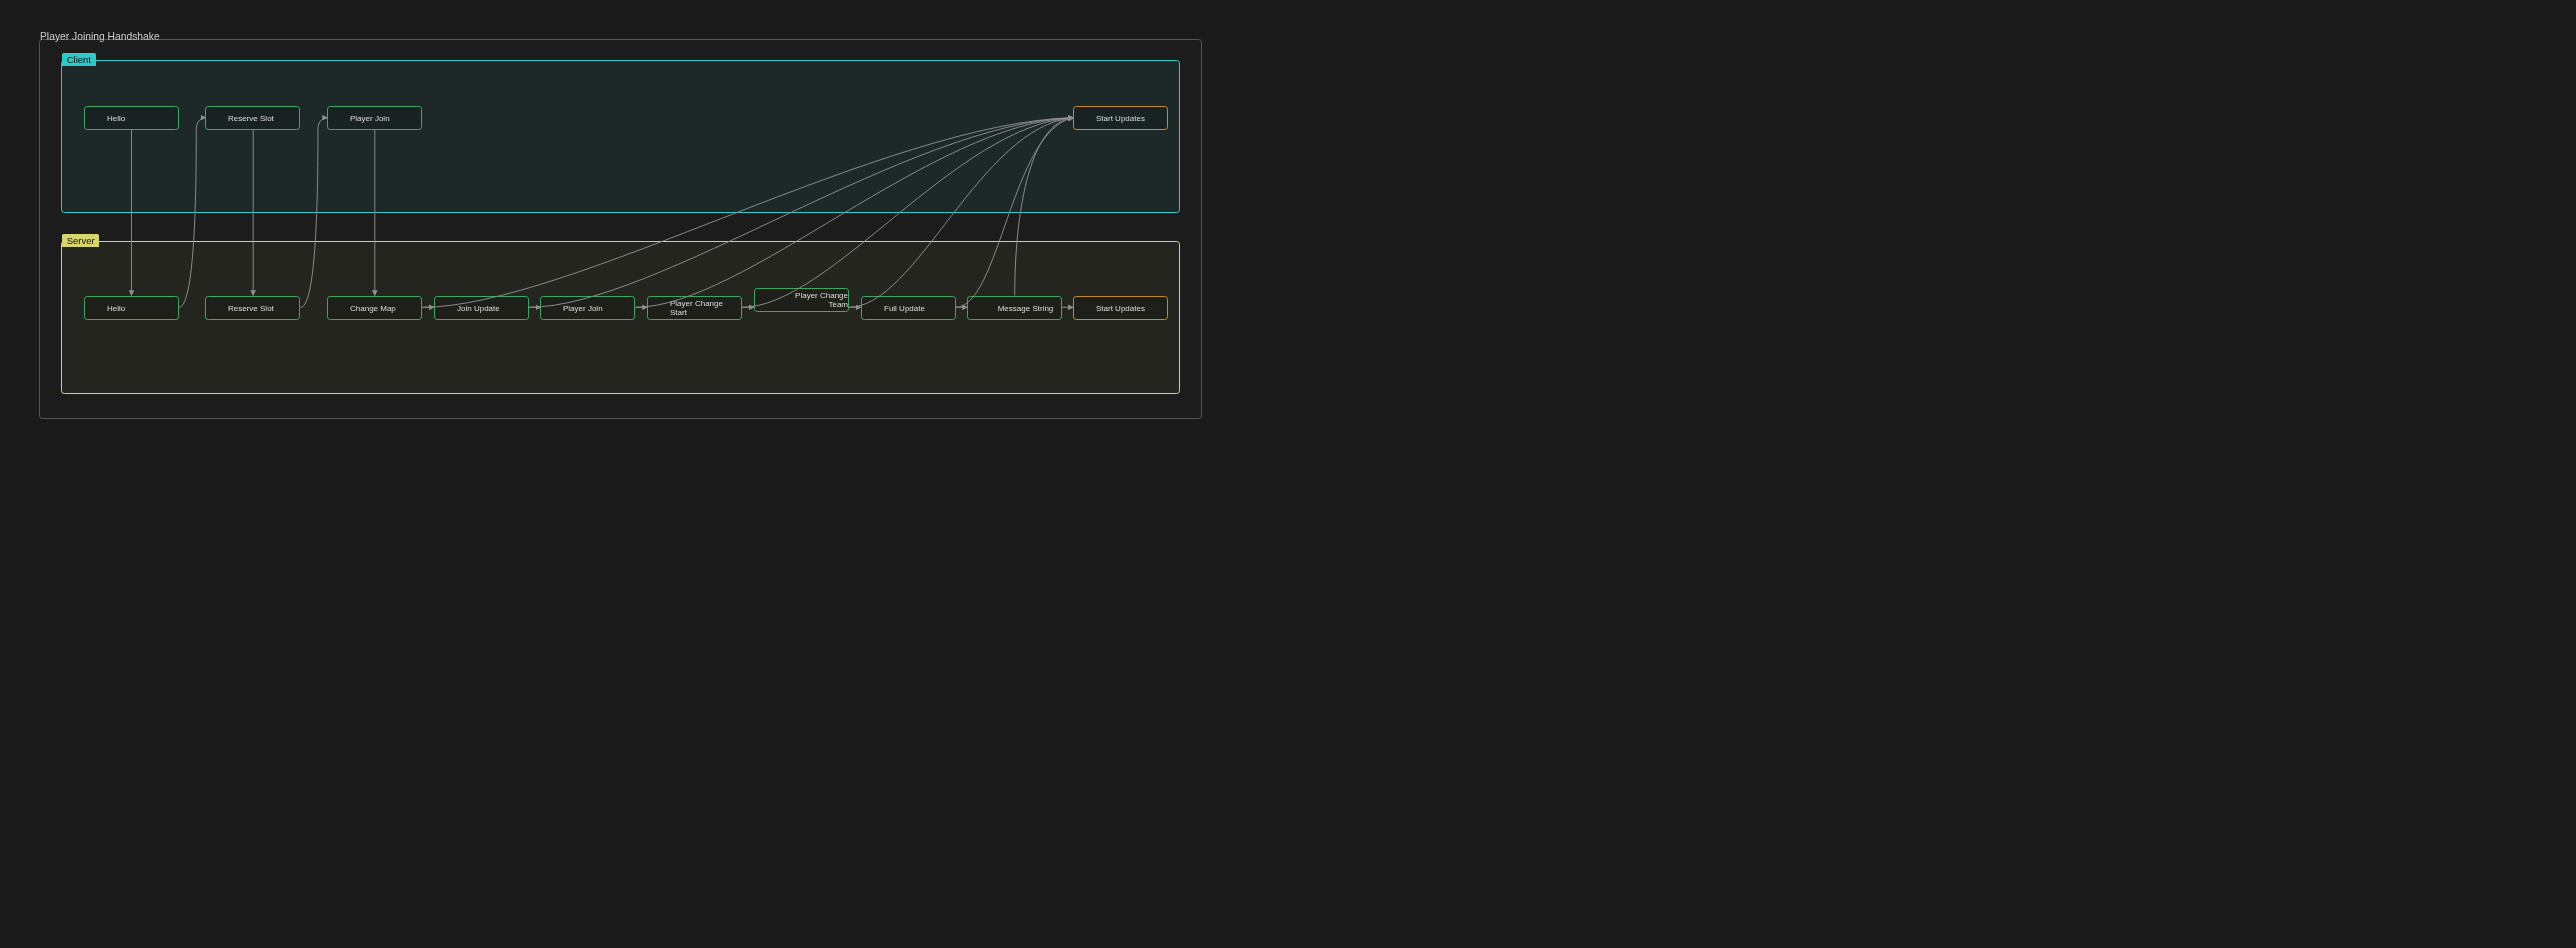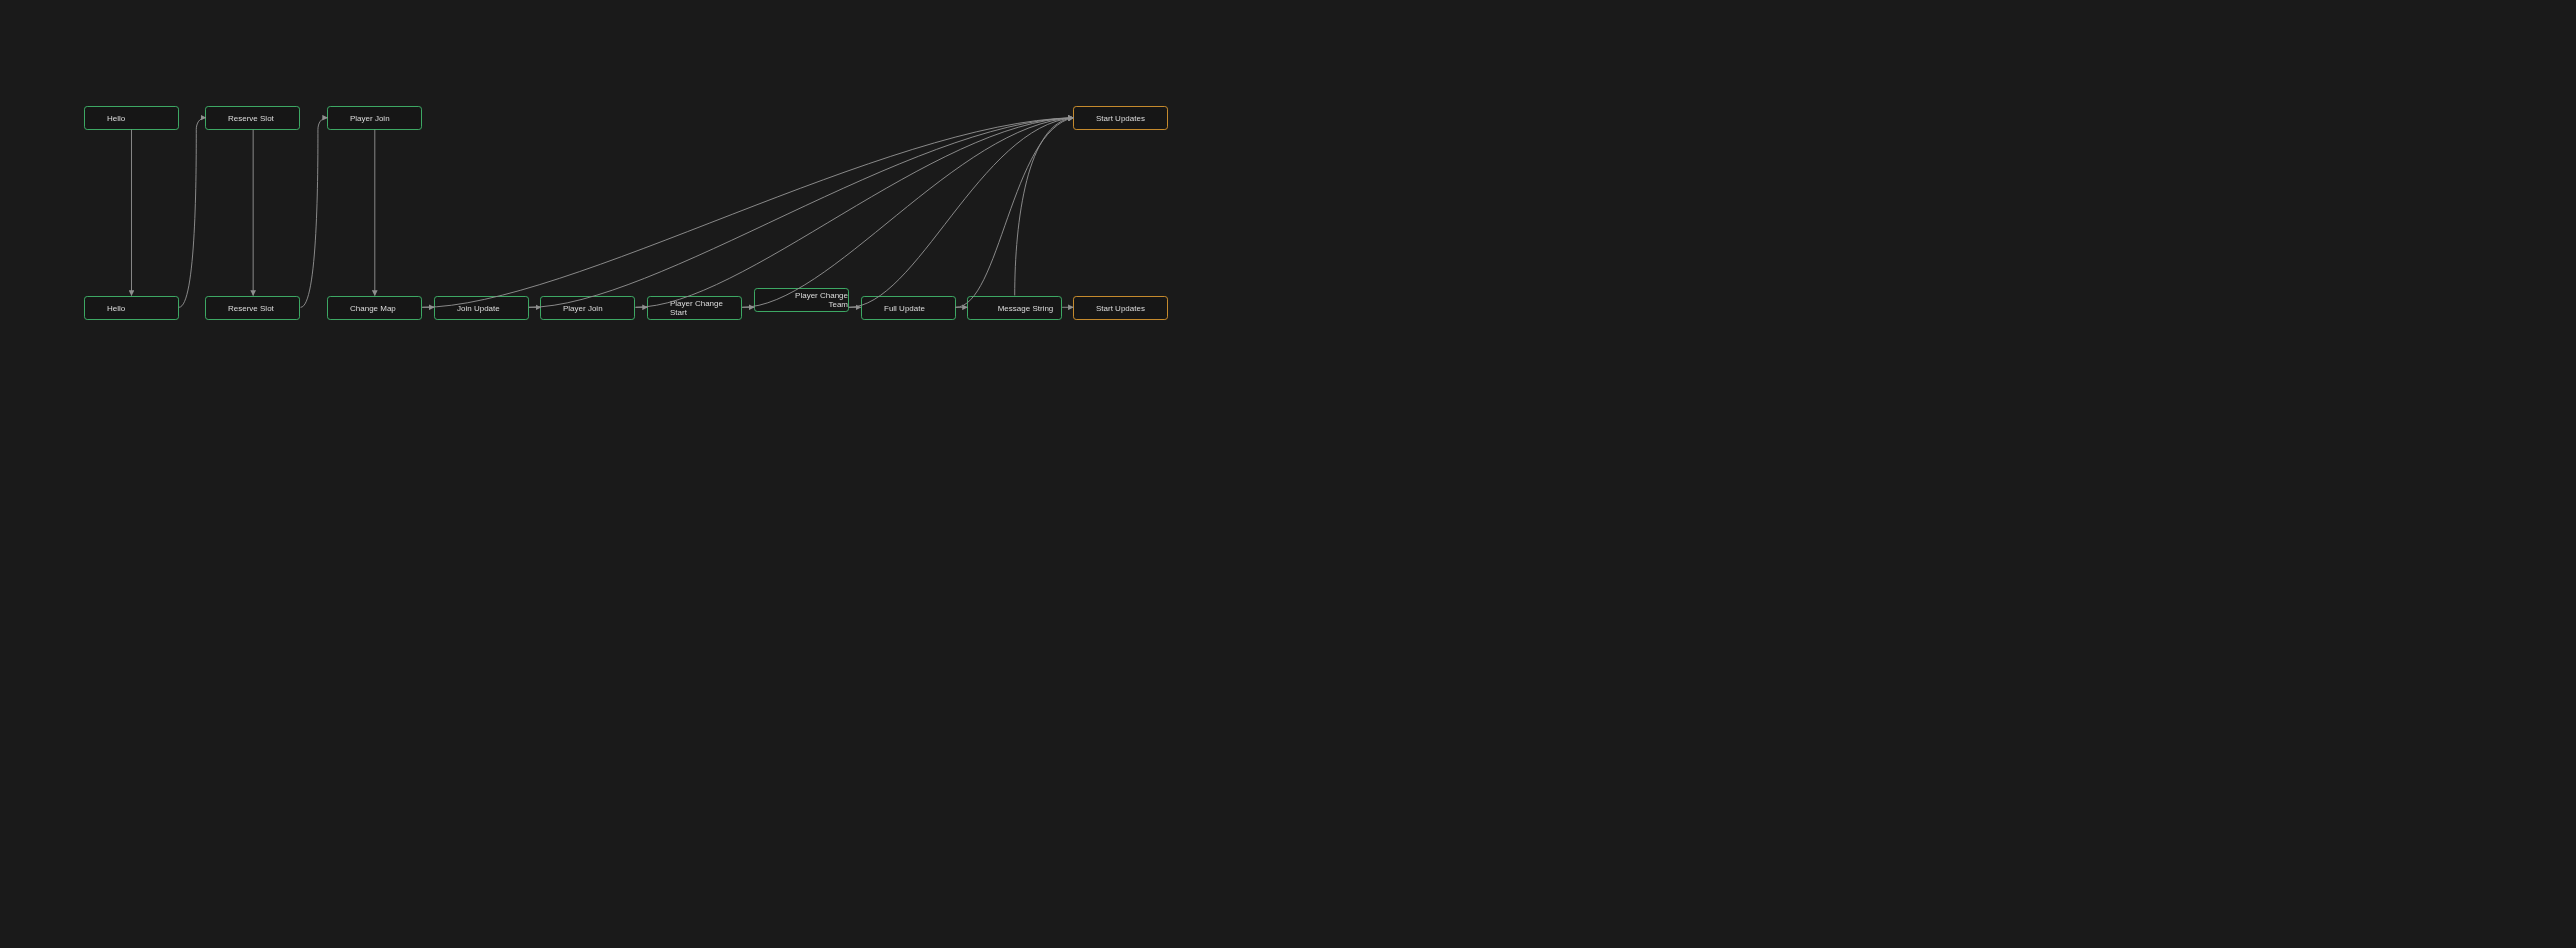--- a/index.html
+++ b/index.html
@@ -76,22 +76,31 @@
     background: rgba(0,0,0,0.15);
   }
   .node.green  { border: 0.8px solid #3da864; }
   .node.orange { border: 0.8px solid #c58a2d; }
 </style>
 </head>
 <body>
 
 <div class="canvas">
 
+  <div class="panel" style="left:39px; top:39px; width:1163px; height:380px;">
+    <div class="panel-title">Player Joining Handshake</div>
+  </div>
 
+  <div class="group group-client" style="left:61px; top:60px; width:1119px; height:153px;">
+    <div class="group-title">Client</div>
+  </div>
 
+  <div class="group group-server" style="left:61px; top:241px; width:1119px; height:153px;">
+    <div class="group-title">Server</div>
+  </div>
 
   <div class="node green" style="left:84px;  top:106px;">
       <span>Hello</span>
     </div>
   <div class="node green" style="left:205px;  top:106px;">
       <span>Reserve Slot</span>
     </div>
   <div class="node green" style="left:327px;  top:106px;">
       <span>Player Join</span>
     </div>

